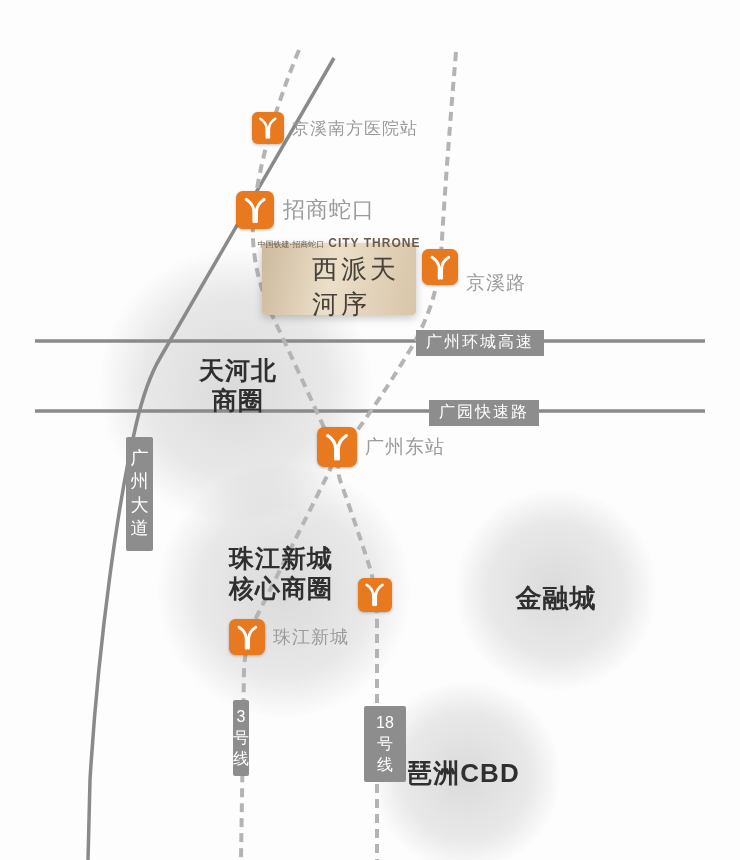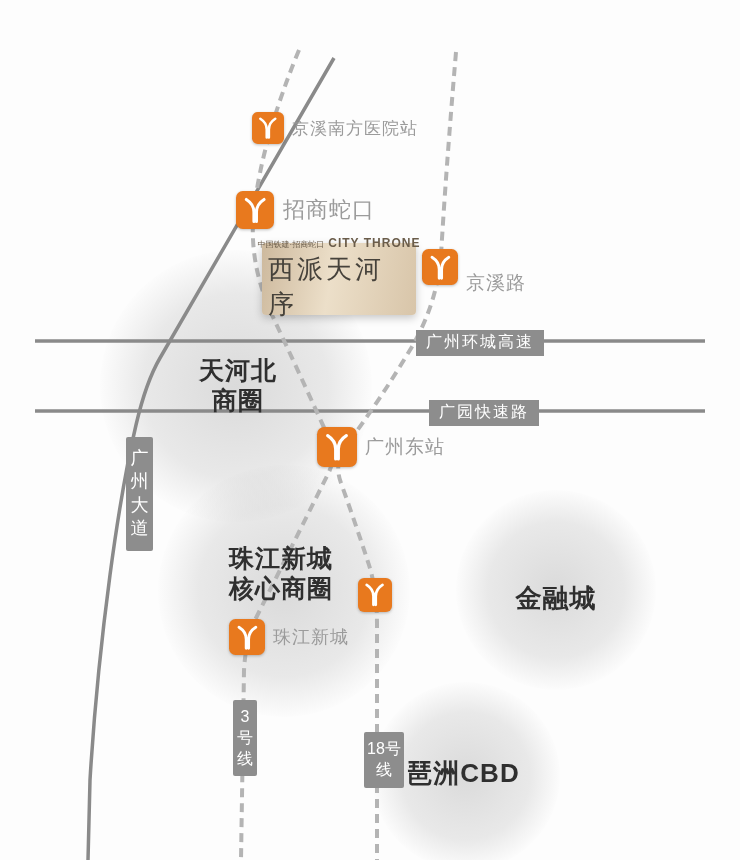--- a/index.html
+++ b/index.html
@@ -44,21 +44,21 @@
   .logo-box {
     position:absolute; z-index:4; left:262px; top:243px; width:154px; height:72px;
     background:linear-gradient(100deg,#cdb99d 0%,#ecdfc9 45%,#d8c5a9 100%);
     border-radius:4px; box-shadow:0 3px 8px rgba(0,0,0,0.22);
     display:flex; flex-direction:column; justify-content:center; align-items:center;
     padding:4px 6px; box-sizing:border-box;
   }
   .logo-top { color:#6a5c4a; white-space:nowrap; display:flex; align-items:baseline; gap:4px;justify-content:center; }
   .logo-prefix { font-size:8px; letter-spacing:0; }
   .logo-en { font-size:12px; font-weight:bold; letter-spacing:1px; }
-  .logo-name { color:#46423b; font-size:26px; font-weight:500; letter-spacing:3px; margin-top:2px; }
+  .logo-name { color:#46423b; font-size:26px; font-weight:500; letter-spacing:3px; margin-top:2px;margin-left:44px; }
 </style>
 </head>
 <body>
 
 <div class="canvas">
 
   <div class="blob" style="left:100px; top:250px; width:272px; height:272px;"></div>
   <div class="blob" style="left:158px; top:465px; width:252px; height:252px;"></div>
   <div class="blob" style="left:456px; top:490px; width:200px; height:200px;"></div>
   <div class="blob" style="left:372px; top:682px; width:188px; height:188px;"></div>
@@ -68,22 +68,22 @@
     <path class="road" d="M35,411 L705,411"></path>
     <path class="road" d="M334,58 L160,358 Q146,382 136,425 Q122,485 110,575 Q96,680 90,780 L88,860"></path>
     <path class="metro" d="M299,50 Q262,140 254,210 Q248,262 272,315 Q296,366 326,432 Q338,455 328,474 L256,618 Q246,637 244,670 L241,860"></path>
     <path class="metro" d="M456,52 Q446,170 441,255 Q437,305 410,350 Q380,400 348,443 Q333,462 341,483 Q356,525 369,565 Q377,590 377,625 L377,860"></path>
   </svg>
 
   <div class="hbadge" style="left:416px; top:330px;">广州环城高速</div>
   <div class="hbadge" style="left:429px; top:400px;">广园快速路</div>
   <div class="vbadge" style="left:126px; top:437px; width:27px; font-size:18px; padding:10px 0;">广州大道</div>
 
-  <div class="vbadge" style="left:233px; top:700px; width:24px; font-size:16px; padding:7px 0;">3号线</div>
-  <div class="vbadge" style="left:364px; top:732px; width:40px; font-size:16px; padding:7px 0;">18号线</div>
+  <div class="vbadge" style="left:233px; top:700px; width:16px; font-size:16px; padding:7px 0;">3号线</div>
+  <div class="vbadge" style="left:364px; top:706px; width:24px; font-size:16px; padding:7px 9px;">18号线</div>
 
   <div class="district" style="left:238px; top:356px; font-size:25px;">
     <div>天河北</div>
     <div>商圈</div>
   </div>
   <div class="district" style="left:281px; top:544px; font-size:25px;">
     <div>珠江新城</div>
     <div>核心商圈</div>
   </div>
   <div class="district" style="left:556px; top:583px; font-size:26px;">金融城</div>

